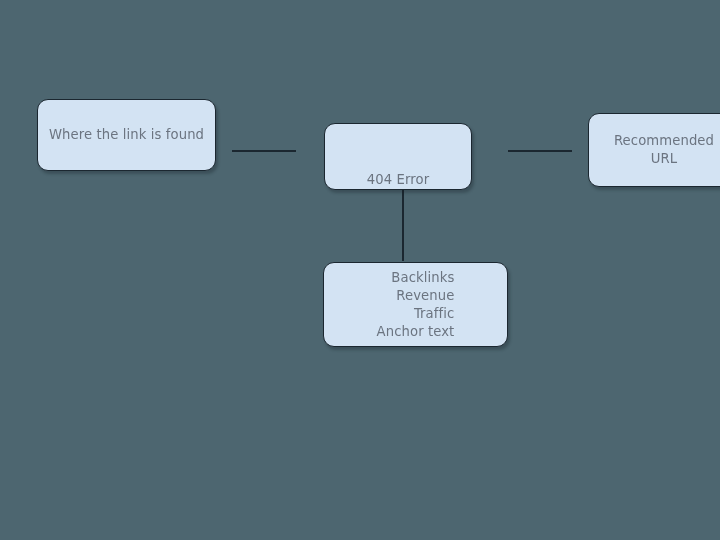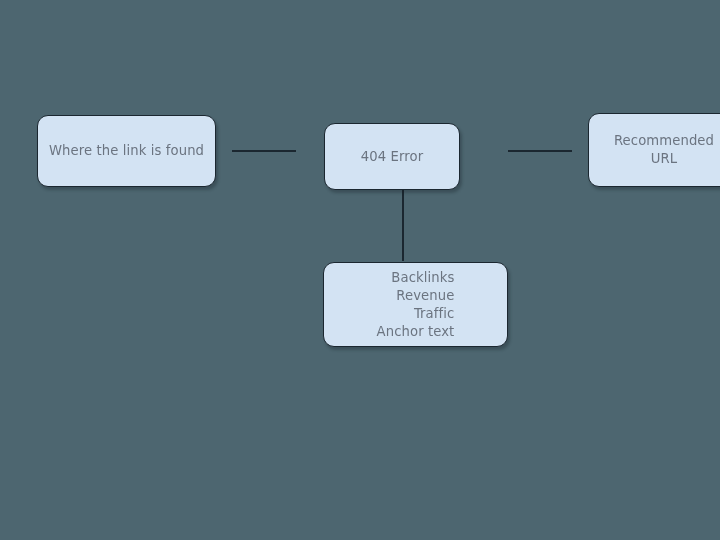--- a/index.html
+++ b/index.html
@@ -55,25 +55,25 @@
 <body>
 
 <div id="canvas">
 
   <div class="edge edge-h" style="left:232px; top:150px; width:64px;"></div>
 
   <div class="edge edge-h" style="left:508px; top:150px; width:64px;"></div>
 
   <div class="edge edge-v" style="left:402px; top:190px; height:71px;"></div>
 
-  <div class="node" style="left:37px; top:115px; width:179px; height:72px;text-align:center;">
+  <div class="node" style="left:37px; top:99px; width:179px; height:72px;text-align:center;">
     <span class="node-label">Where the link is found</span>
   </div>
 
-  <div class="node" style="left:324px; top:123px; width:136px; height:67px;">
+  <div class="node" style="left:324px; top:123px; width:148px; height:67px;align-items:flex-end;">
     <span class="node-label">404 Error</span>
   </div>
 
   <div class="node" style="left:588px; top:113px; width:152px; height:74px;">
     <span class="node-label">Recommended
 URL</span>
   </div>
 
   <div class="node" style="left:323px; top:262px; width:185px; height:85px;text-align:right;">
     <span class="node-label">Backlinks

